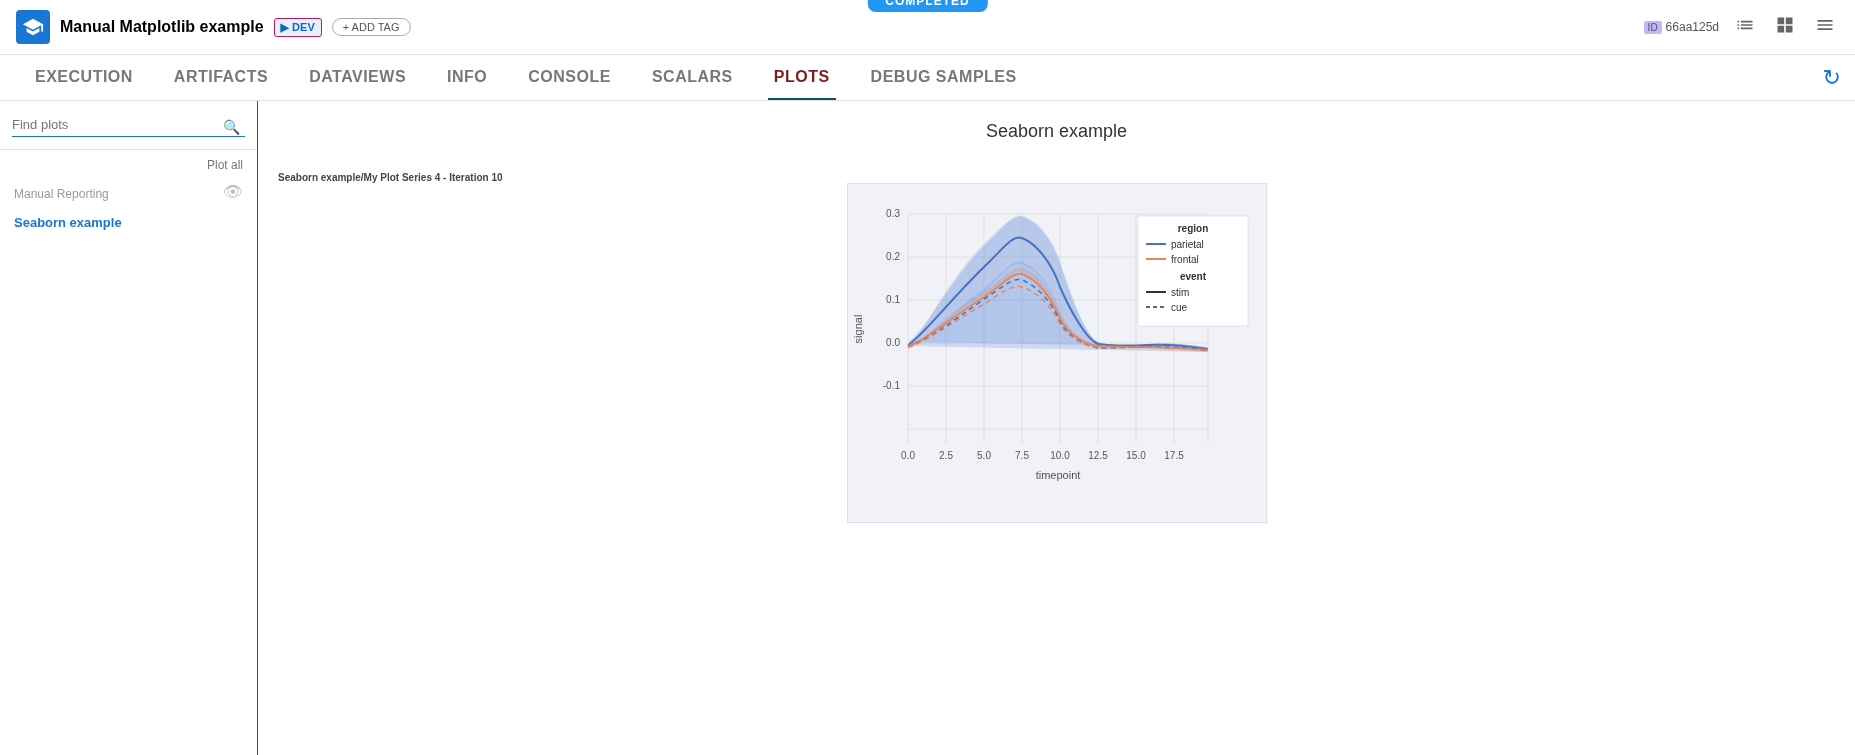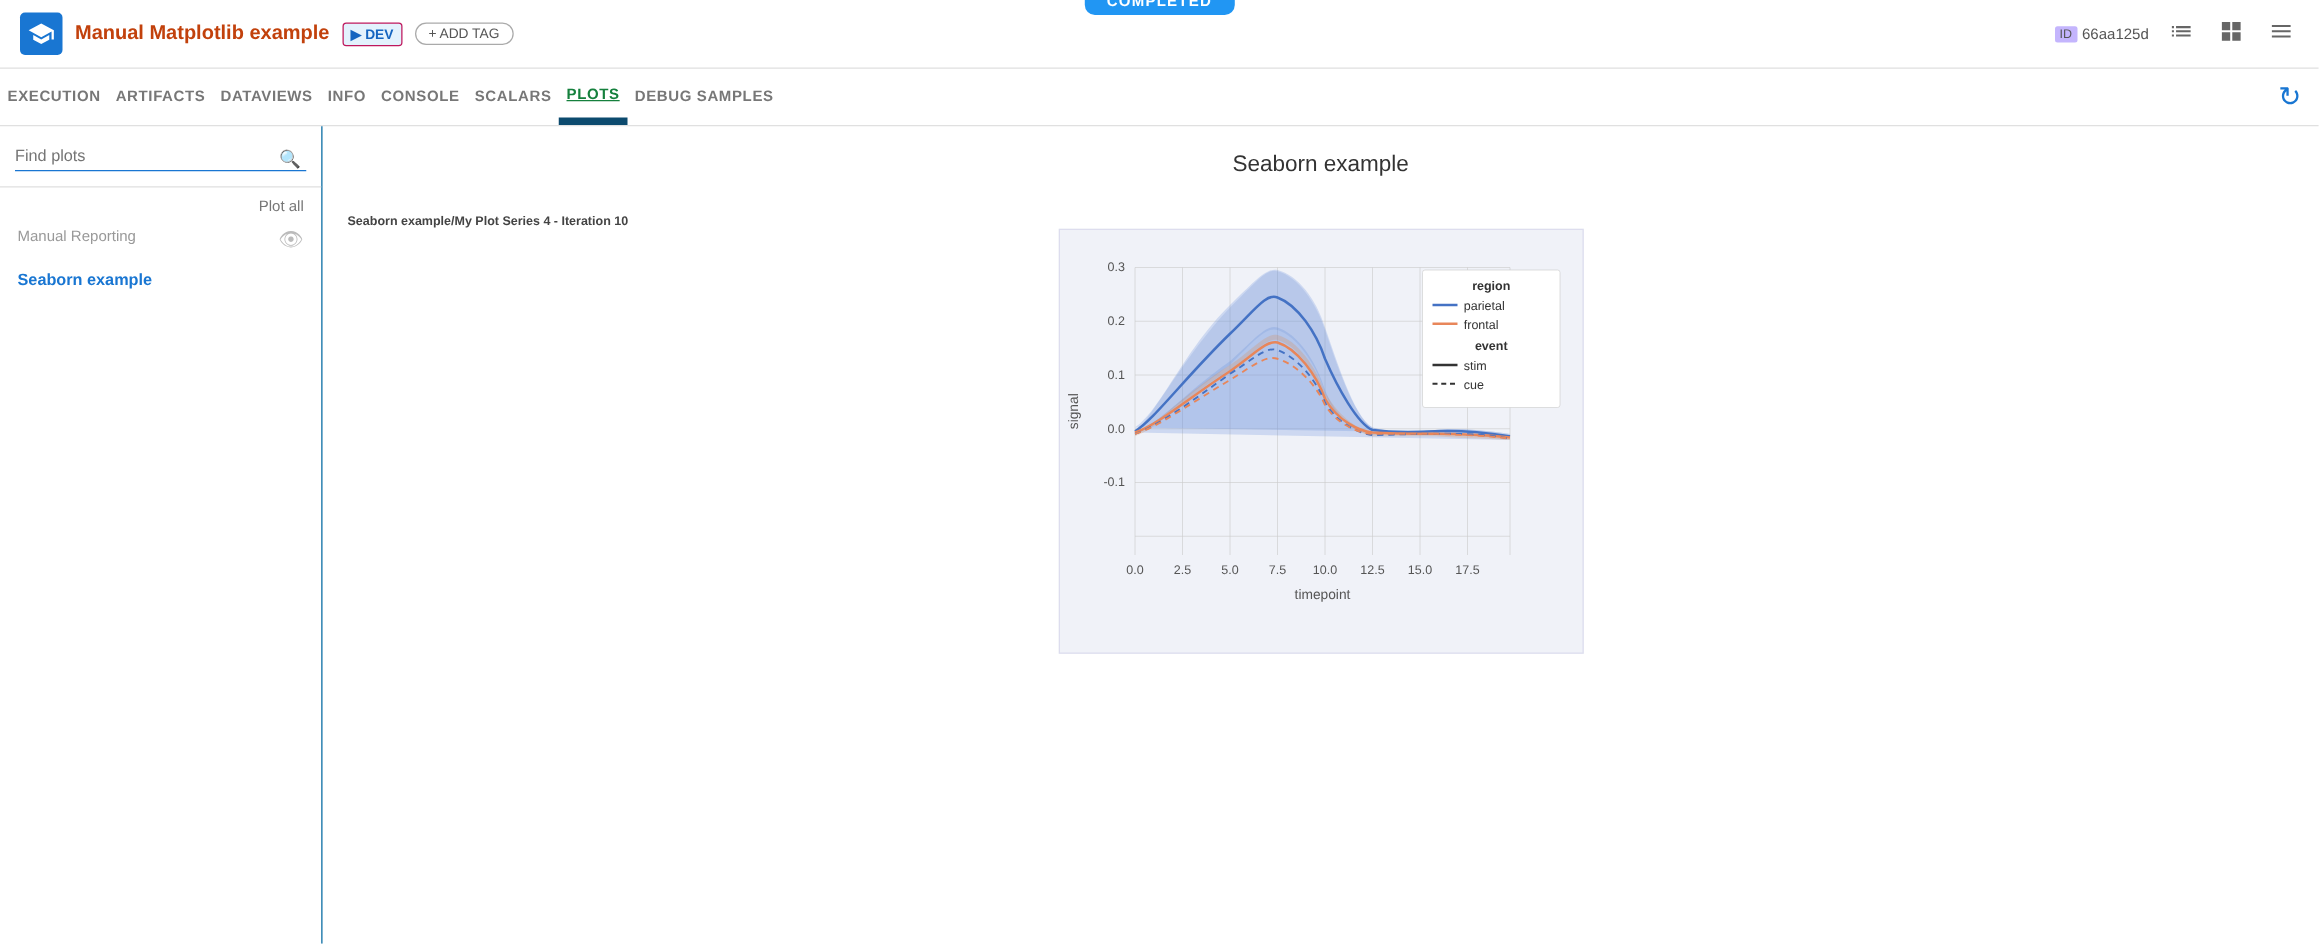--- a/index.html
+++ b/index.html
@@ -24,21 +24,21 @@
       height: 34px;
       background: #1976d2;
       border-radius: 4px;
       display: flex;
       align-items: center;
       justify-content: center;
     }
     .app-title {
       font-size: 16px;
       font-weight: 600;
-      color: #c2410c;
+      color: #000000;
     }
     .badge-dev {
       background: #e3f2fd;
       color: #1565c0;
       border: 1px solid #be185d;
       border-radius: 3px;
       padding: 2px 6px;
       font-size: 11px;
       font-weight: 700;
     }
@@ -96,32 +96,32 @@
       border-bottom: 1px solid #e0e0e0;
       padding: 0;
       height: 46px;
       gap: 0;
     }
     .nav-tab {
       padding: 0 6px;
       height: 100%;
       display: flex;
       align-items: center;
-      font-size: 12px;
+      font-size: 16px;
       font-weight: 600;
       letter-spacing: 0.5px;
       color: #777;
       cursor: pointer;
       border-bottom: 2px solid transparent;
       text-transform: uppercase;
+      margin-left: 29px;
     }
     .nav-tab.active {
-      color: #15803d;
-      border-bottom: 6px solid #0c4a6e;
-      text-decoration: underline;
+      color: #7f1d1d;
+      border-bottom: 2px solid #0c4a6e;
     }
 
     
     .main-layout {
       display: flex;
       height: calc(755px - 55px - 46px);
     }
 
     
     .sidebar {
@@ -158,21 +158,21 @@
       padding: 4px 14px;
       font-size: 12px;
       color: #777;
       cursor: pointer;
     }
     .sidebar-section-label {
       padding: 6px 14px;
       font-size: 12px;
       color: #999;
       display: flex;
-      align-items: flex-start;
+      align-items: flex-end;
       justify-content: space-between;
     }
     .sidebar-item {
       padding: 8px 14px;
       font-size: 13px;
       color: #555;
       cursor: pointer;
     }
     .sidebar-item.active {
       color: #1976d2;

